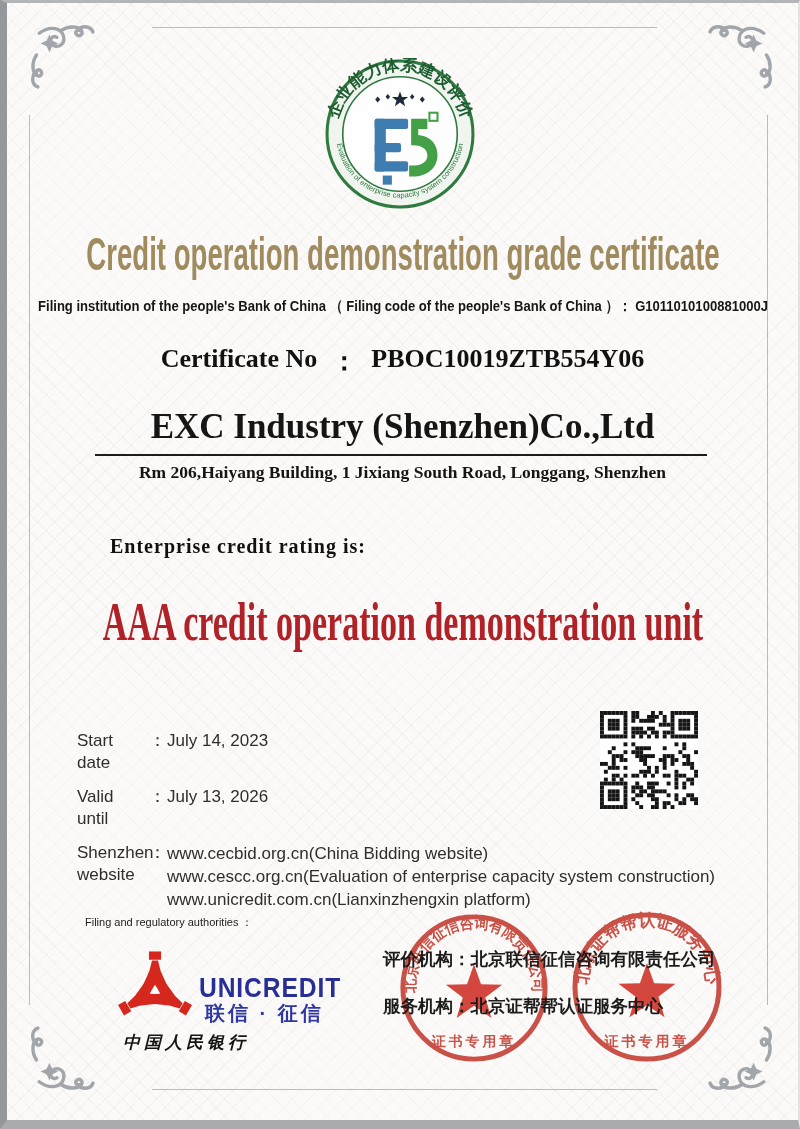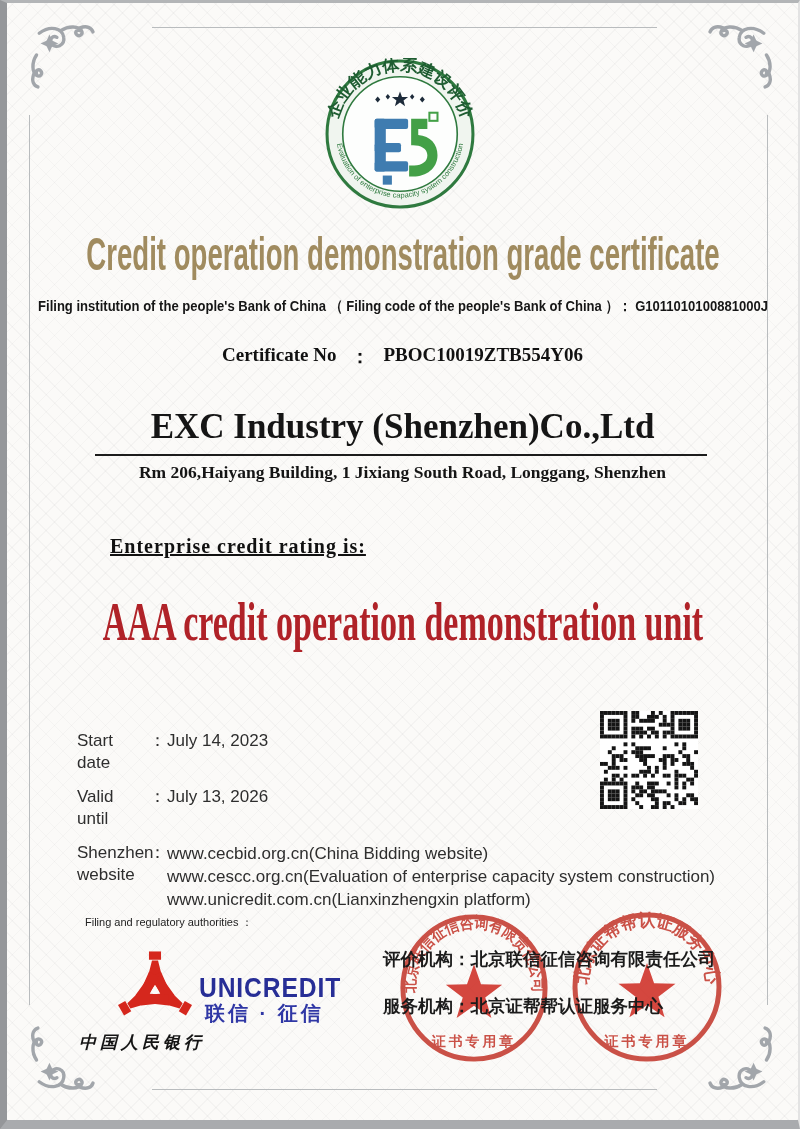--- a/index.html
+++ b/index.html
@@ -31,46 +31,46 @@
     left:50%;top:224px;font-weight:bold;font-size:46px;letter-spacing:0;
     color:var(--title-gold,#a08b5f);white-space:nowrap;
     transform:scaleX(.60) translateX(-50%);transform-origin:0 0;
   }
   .filing{
     left:50%;top:294px;font-size:15px;font-weight:bold;white-space:nowrap;
     transform:scaleX(.87) translateX(-50%);transform-origin:0 0;color:#161616;
   }
   .certrow{
     left:0;top:341px;width:100%;display:flex;justify-content:center;gap:14px;
-    font-family:"Liberation Serif",serif;font-weight:bold;font-size:19px;color:#111;
+    font-family:"Liberation Serif",serif;font-weight:bold;font-size:26px;color:#111;
   }
   .company{left:0;top:404px;width:100%;text-align:center;
     font-family:"Liberation Serif",serif;font-weight:bold;font-size:35px;color:#151515;}
   .cunder{left:88px;top:451px;width:612px;height:2px;background:#1c1c1c;}
   .caddr{left:0;top:459px;width:100%;text-align:center;
     font-family:"Liberation Serif",serif;font-weight:bold;font-size:17.5px;color:#151515;}
   .ratelabel{left:103px;top:532px;font-family:"Liberation Serif",serif;font-weight:bold;
-    font-size:20px;letter-spacing:1px;color:#111;text-decoration:underline;}
+    font-size:20px;letter-spacing:1px;color:#111;}
   .ratevalue{
     left:50%;top:588px;font-family:"Liberation Serif",serif;font-weight:bold;font-size:54px;
     color:var(--rating-red,#b02228);white-space:nowrap;
     transform:scaleX(.63) translateX(-50%);transform-origin:0 0;
   }
   
   .details{left:70px;top:716px;font-size:17px;color:#2e2e2e;margin-top:11px;}
   .drow{display:flex;margin-bottom:12px;line-height:22px;}
   .dlabel{width:72px;flex:0 0 72px;}
   .dcolon{width:16px;flex:0 0 16px;}
   .dval{margin-left:2px;}
   .weblist div{line-height:23px;}
   .qr{left:593px;top:708px;width:98px;height:98px;}
   
   .auth{left:78px;top:912px;font-size:11px;color:#222;}
   .pboc{left:98px;top:938px;width:100px;height:92px;}
-  .pboccap{left:72px;top:1028px;width:170px;text-align:left;
+  .pboccap{left:72px;top:1028px;width:170px;text-align:right;
     font-family:"DejaVu Serif",serif;font-style:italic;font-weight:bold;
     font-size:17px;letter-spacing:4px;color:#141414;}
   .uniword{left:192px;top:969px;font-size:28px;font-weight:900;letter-spacing:1px;
     color:var(--unicredit-blue,#272e96);white-space:nowrap;
     transform:scaleX(.88);transform-origin:0 0;}
   .unicn{left:198px;top:997px;font-size:20px;font-weight:bold;letter-spacing:3px;
     color:#2f37a5;white-space:nowrap;}
   
   .stamp{position:absolute;opacity:.88;z-index:2;}
   .stampL{left:388px;top:906px;width:158px;height:158px;}

